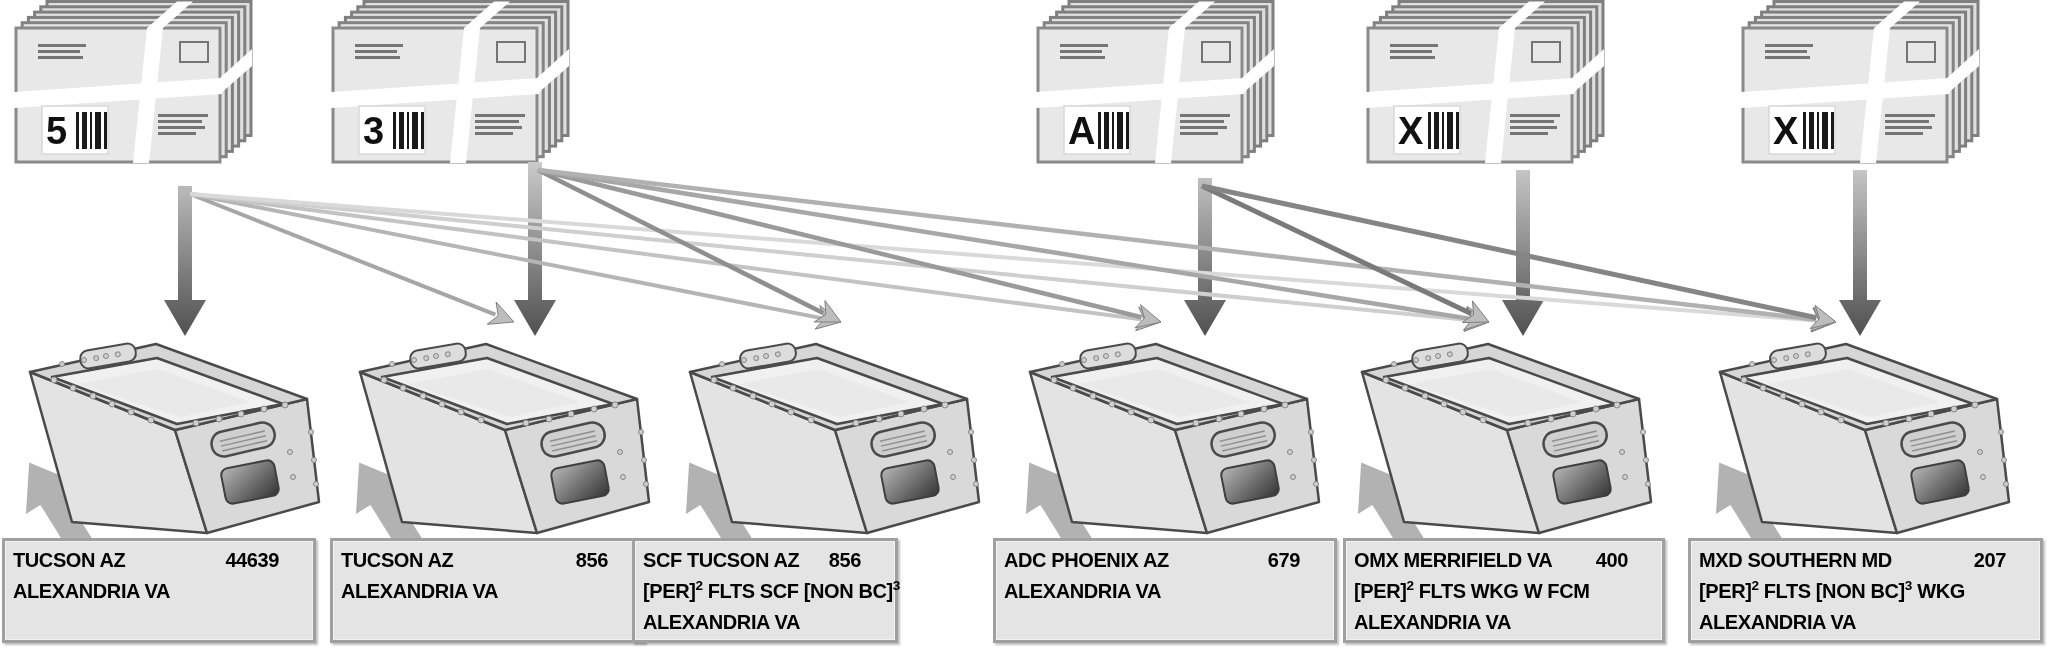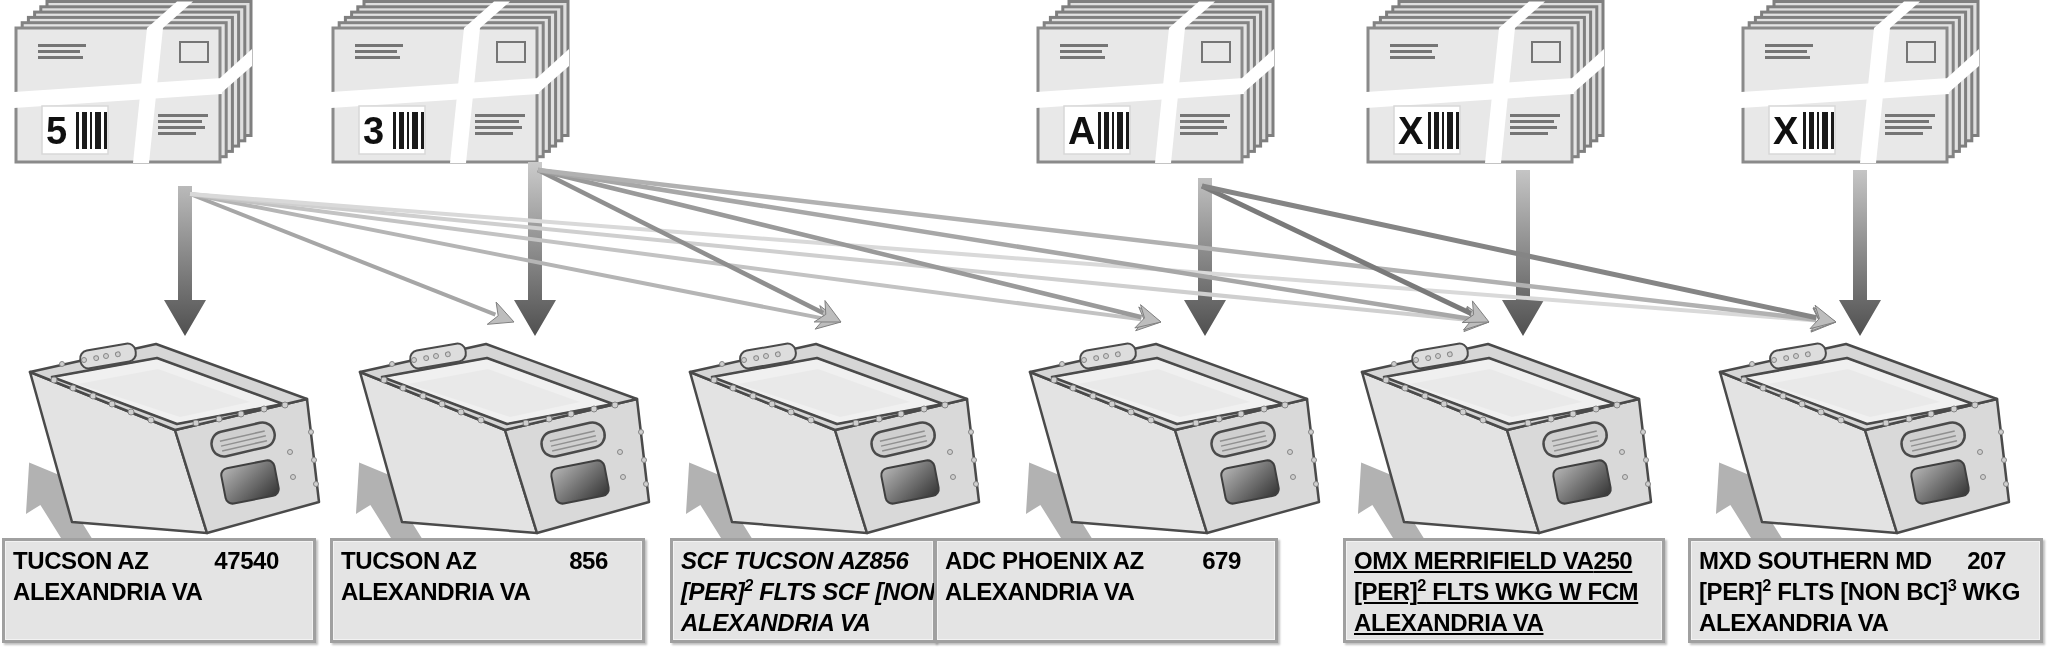--- a/index.html
+++ b/index.html
@@ -4,21 +4,21 @@
 <style>
   html,body{margin:0;padding:0;background:#ffffff;}
   #stage{position:relative;width:2056px;height:656px;background:#ffffff;overflow:hidden;
          font-family:"Liberation Sans","DejaVu Sans",sans-serif;}
   #art{position:absolute;left:0;top:0;}
   .bundle-code{font-family:"Liberation Sans","DejaVu Sans",sans-serif;font-weight:bold;
                font-size:38px;fill:#101010;}
   .tl{position:absolute;top:538px;height:105px;box-sizing:border-box;
       background:#e4e4e4;border:3px solid #a0a0a0;
       box-shadow:2px 2px 2px rgba(0,0,0,0.25), inset 0 0 0 1px #f2f2f2;
-      padding:4px 8px 0 8px;font-weight:bold;font-size:24px;line-height:31px;
+      padding:4px 8px 0 8px;font-weight:bold;font-size:20px;line-height:31px;
       letter-spacing:-0.4px;color:#000;white-space:nowrap;}
   .tl .r1{display:flex;justify-content:space-between;padding-right:26px;}
   .tl sup{font-size:0.68em;vertical-align:super;line-height:0;}
 </style>
 </head>
 <body>
 
 <div id="stage">
 
   <svg id="art" width="2056" height="656" viewBox="0 0 2056 656">
@@ -203,50 +203,50 @@
         <g transform="translate(1690,332)">
           <use href="#tray-proto"></use>
         </g>
       </g>
   </svg>
 
   <div id="labels-layer">
       <div class="tl" style="left: 2px; width: 314px;">
       <div class="r1">
         <span>TUCSON AZ</span>
-        <span>47540</span>
+        <span>44639</span>
       </div>
       <div class="r3">ALEXANDRIA VA</div>
     </div>
       <div class="tl" style="left: 330px; width: 315px;">
       <div class="r1">
         <span>TUCSON AZ</span>
         <span>856</span>
       </div>
       <div class="r3">ALEXANDRIA VA</div>
     </div>
-      <div class="tl" style="left: 670px; width: 266px; font-style: italic;">
+      <div class="tl" style="left: 632px; width: 266px;">
       <div class="r1">
         <span>SCF TUCSON AZ</span>
         <span>856</span>
       </div>
       <div class="r2">[PER]<sup>2</sup> FLTS SCF [NON BC]<sup>3</sup></div>
       <div class="r3">ALEXANDRIA VA</div>
     </div>
-      <div class="tl" style="left: 934px; width: 344px;">
+      <div class="tl" style="left: 993px; width: 344px;">
       <div class="r1">
         <span>ADC PHOENIX AZ</span>
         <span>679</span>
       </div>
       <div class="r3">ALEXANDRIA VA</div>
     </div>
-      <div class="tl" style="left: 1343px; width: 322px; text-decoration: underline;">
+      <div class="tl" style="left: 1343px; width: 322px;">
       <div class="r1">
         <span>OMX MERRIFIELD VA</span>
-        <span>250</span>
+        <span>400</span>
       </div>
       <div class="r2">[PER]<sup>2</sup> FLTS WKG W FCM</div>
       <div class="r3">ALEXANDRIA VA</div>
     </div>
       <div class="tl" style="left: 1688px; width: 355px;">
       <div class="r1">
         <span>MXD SOUTHERN MD</span>
         <span>207</span>
       </div>
       <div class="r2">[PER]<sup>2</sup> FLTS [NON BC]<sup>3</sup> WKG</div>

